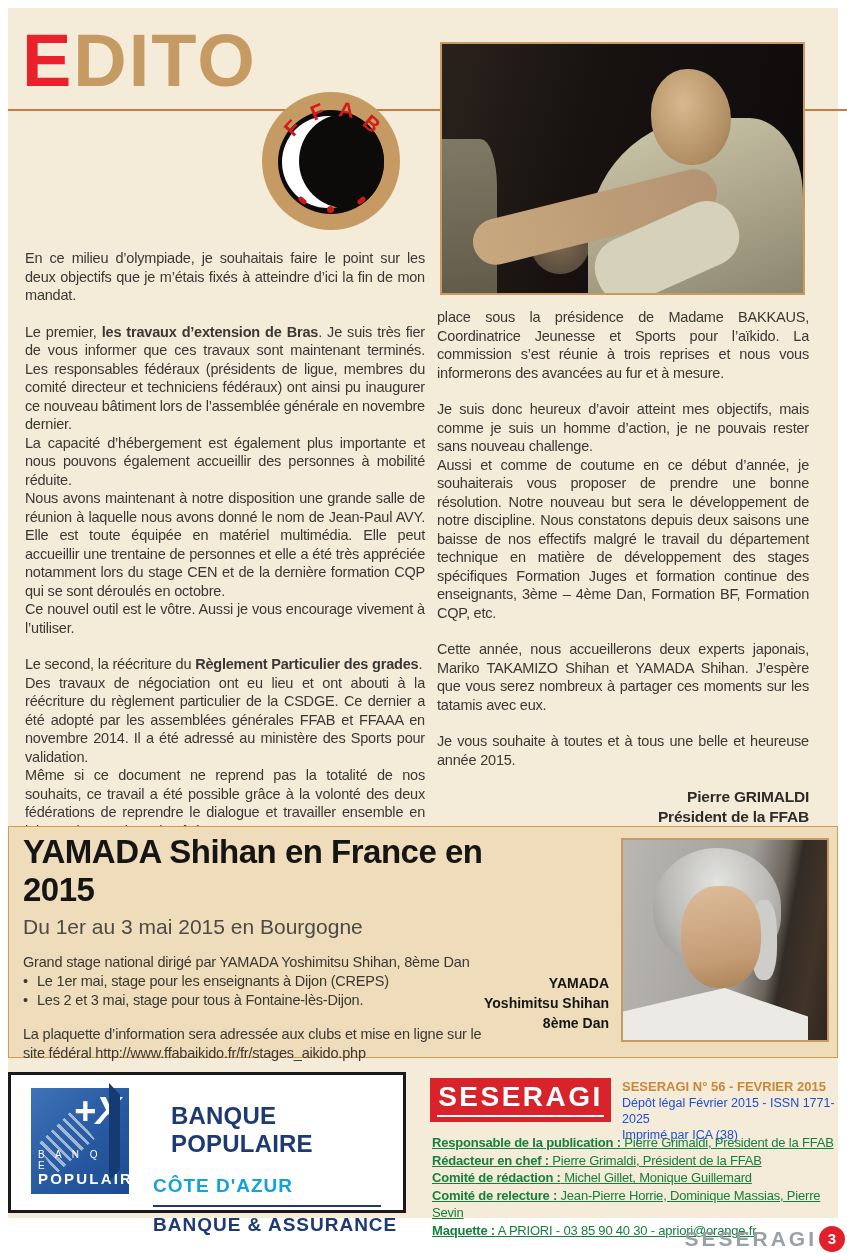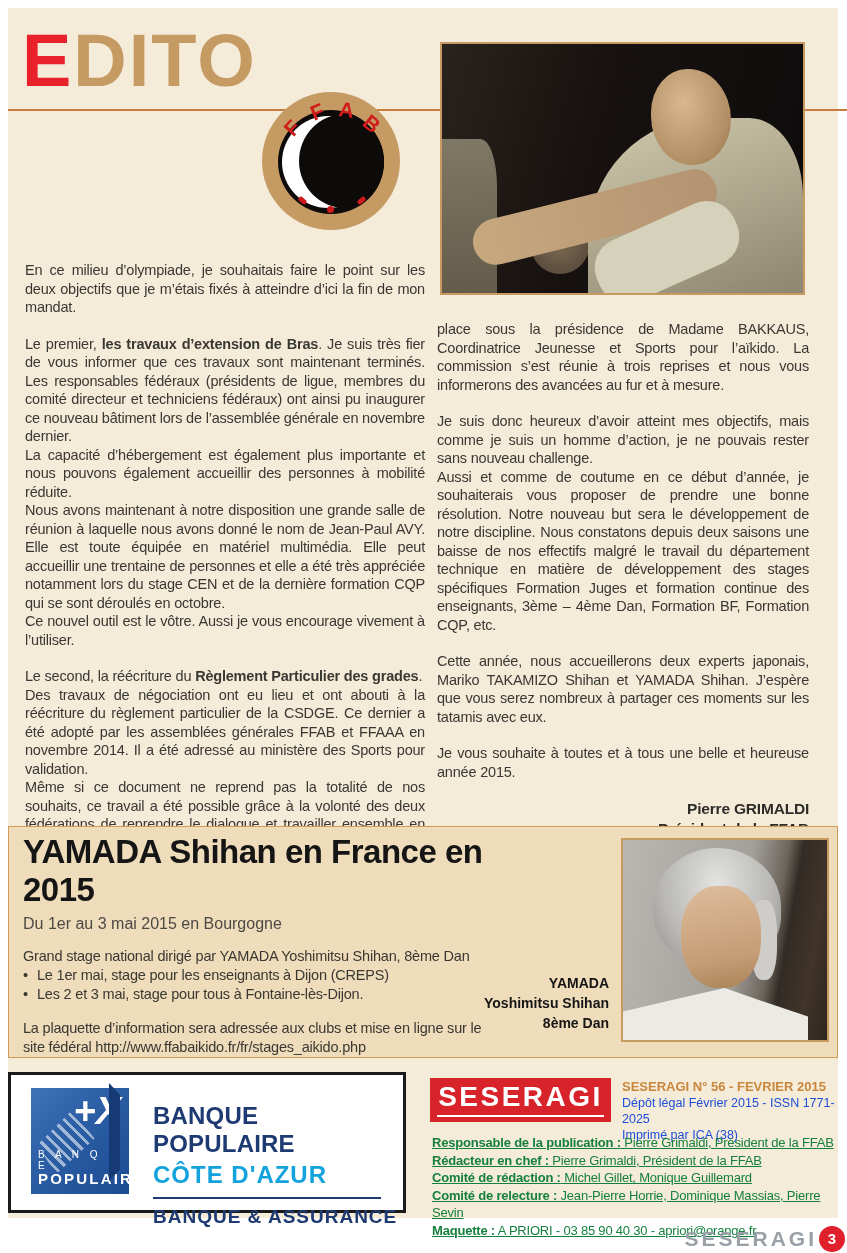--- a/index.html
+++ b/index.html
@@ -25,55 +25,55 @@
   .photo1 { position:absolute; left:440px; top:42px; width:365px; height:253px; border:2px solid #c79a62;
     background: linear-gradient(105deg,#2a221c 0%,#171210 40%,#0e0b0c 100%); overflow:hidden; }
   .p1-uke-gi { position:absolute; left:0; top:95px; width:55px; height:158px; background:linear-gradient(#8f8872,#6f6753); border-radius:0 30% 0 0; opacity:.85; }
   .p1-uke-head { position:absolute; left:88px; top:168px; width:60px; height:62px; background:radial-gradient(#7d6a52,#4d4134); border-radius:50%; }
   .p1-body { position:absolute; right:0; bottom:0; width:215px; height:175px; background:linear-gradient(160deg,#c9c3a8 10%,#a9a288 60%,#8d8670); border-radius:55% 25% 0 0 / 70% 45% 0 0; }
   .p1-head { position:absolute; right:72px; top:25px; width:80px; height:96px; background:radial-gradient(ellipse at 40% 35%,#d9b88f,#b08d62 70%,#93714c); border-radius:46% 54% 48% 52%; }
   .p1-arms { position:absolute; left:28px; top:150px; width:250px; height:46px; background:linear-gradient(90deg,#c7a87e,#b39372); border-radius:24px; transform:rotate(-14deg); }
   .p1-sleeve { position:absolute; left:150px; top:175px; width:150px; height:66px; background:#d6d1bb; transform:rotate(-24deg); border-radius:30px; }
 
   
-  .col { position:absolute; font-size:14.5px; line-height:18.5px; letter-spacing:-0.2px; color:#3a3833; text-align:justify;margin-top:12px; }
+  .col { position:absolute; font-size:14.5px; line-height:18.5px; letter-spacing:-0.2px; color:#3a3833; text-align:justify; }
   .left-col { left:25px; top:249px; width:400px; }
   .right-col { left:437px; top:308px; width:372px; }
   .col p { margin:0; }
   .gap { height:18px; }
   .b { font-weight:bold; }
   .signature { margin-top:18px; text-align:right; font-weight:bold; font-size:15.5px; line-height:20px; color:#2e2c28; }
 
   
   .yamada-box { position:absolute; left:8px; top:826px; width:830px; height:232px; background:#eedcbb; border:1px solid #cf9c55; }
   .yam-content { position:absolute; left:14px; top:6px; width:480px; }
   .yam-title { font-size:33px; font-weight:bold; letter-spacing:-0.5px; color:#151515; }
-  .yam-subtitle { margin-top:6px; font-size:16px; color:#4d4a45; }
+  .yam-subtitle { margin-top:6px; font-size:21px; color:#4d4a45; }
   .yam-body { margin-top:14px; font-size:14.5px; line-height:19px; letter-spacing:-0.2px; color:#3a3833; }
   .bullet-row span.bul { display:inline-block; width:14px; }
   .yam-plaquette { margin-top:15px; font-size:14.5px; line-height:19px; letter-spacing:-0.2px; color:#3a3833; width:470px; }
   .yam-caption { position:absolute; left:400px; top:146px; width:200px; text-align:right; font-weight:bold; font-size:14px; line-height:20px; color:#151515; }
   .photo2 { position:absolute; left:612px; top:11px; width:208px; height:204px; border:2px solid #c79a62; overflow:hidden;
     background:linear-gradient(100deg,#b9b7b2 0%,#a3a09a 55%,#6b645c 70%,#322b25 76%,#413429 88%,#2e2620 100%); }
   .p2-hair { position:absolute; left:30px; top:8px; width:128px; height:118px; background:radial-gradient(ellipse at 50% 30%,#e3e3e1,#b9b8b5 60%,#8f8d89); border-radius:50% 50% 42% 46%; }
   .p2-face { position:absolute; left:58px; top:46px; width:80px; height:102px; background:linear-gradient(170deg,#ddbd9b,#c49c75 70%,#a98256); border-radius:44% 44% 46% 46%; }
   .p2-side { position:absolute; left:128px; top:60px; width:26px; height:80px; background:#cfcdc9; border-radius:40%; }
   .p2-gi { position:absolute; left:0; bottom:0; width:185px; height:52px; background:#eceae4; clip-path:polygon(0 100%,0 45%,30% 20%,55% 0,75% 25%,100% 55%,100% 100%); }
 
   
   .bp-box { position:absolute; left:8px; top:1072px; width:398px; height:141px; background:#ffffff; border:3px solid #1a1a1a; }
   .bp-cube { position:absolute; left:20px; top:13px; width:98px; height:106px; background:linear-gradient(135deg,#3f74b8 0%,#2c5fa6 40%,#1c4b92 100%); }
   .bp-cube-side { position:absolute; left:98px; top:8px; width:11px; height:98px; background:#153a74; clip-path:polygon(0 0,100% 12%,100% 88%,0 100%); }
   .bp-hatch { position:absolute; left:6px; top:22px; width:64px; height:64px; background:repeating-linear-gradient(45deg, rgba(255,255,255,0.55) 0 3px, transparent 3px 8px); clip-path:polygon(0 55%,55% 0,90% 45%,30% 100%); }
   .bp-plus { position:absolute; top:2px; right:8px; color:#ffffff; font-size:38px; font-weight:bold; font-style:italic; }
   .bp-cube-l1 { position:absolute; left:7px; bottom:23px; color:#ffffff; font-size:10px; letter-spacing:4px; }
   .bp-cube-l2 { position:absolute; left:7px; bottom:7px; color:#ffffff; font-size:15px; font-weight:bold; letter-spacing:2.2px; }
   .bp-text { position:absolute; left:142px; top:27px; }
-  .bp-t1 { color:#1e3a72; font-size:24px; font-weight:bold; letter-spacing:0.2px; }
-  .bp-t2 { color:#12a3dc; font-size:24px; font-weight:bold; letter-spacing:1px; margin-top:3px; }
+  .bp-t1 { color:#1e3a72; font-size:24px; font-weight:bold; letter-spacing:0.2px;margin-left:18px; }
+  .bp-t2 { color:#12a3dc; font-size:19px; font-weight:bold; letter-spacing:1px; margin-top:17px; }
   .bp-divider { width:228px; height:2px; background:#1e3a72; margin:8px 0 7px; }
   .bp-t3 { color:#1e3a72; font-size:19px; font-weight:bold; letter-spacing:1px; }
 
   
   .sese-logo { position:absolute; left:430px; top:1078px; width:181px; height:44px; background:#d8232a; color:#ffffff; font-size:28px; font-weight:bold; letter-spacing:2.5px; text-align:center; line-height:38px; }
   .sese-underline { position:absolute; left:7px; right:7px; bottom:5px; height:2px; background:#ffffff; }
   .issue-block { position:absolute; left:622px; top:1079px; width:220px; }
   .issue-line { color:#c9873b; font-size:13px; font-weight:bold; line-height:16px; }
   .legal-line, .printer-line { color:#1d4ed8; font-size:12.5px; line-height:16px; }
   .credits { position:absolute; left:432px; top:1134px; width:408px; font-size:13px; line-height:17.6px; letter-spacing:-0.2px; color:#15803d;text-decoration:underline; }

